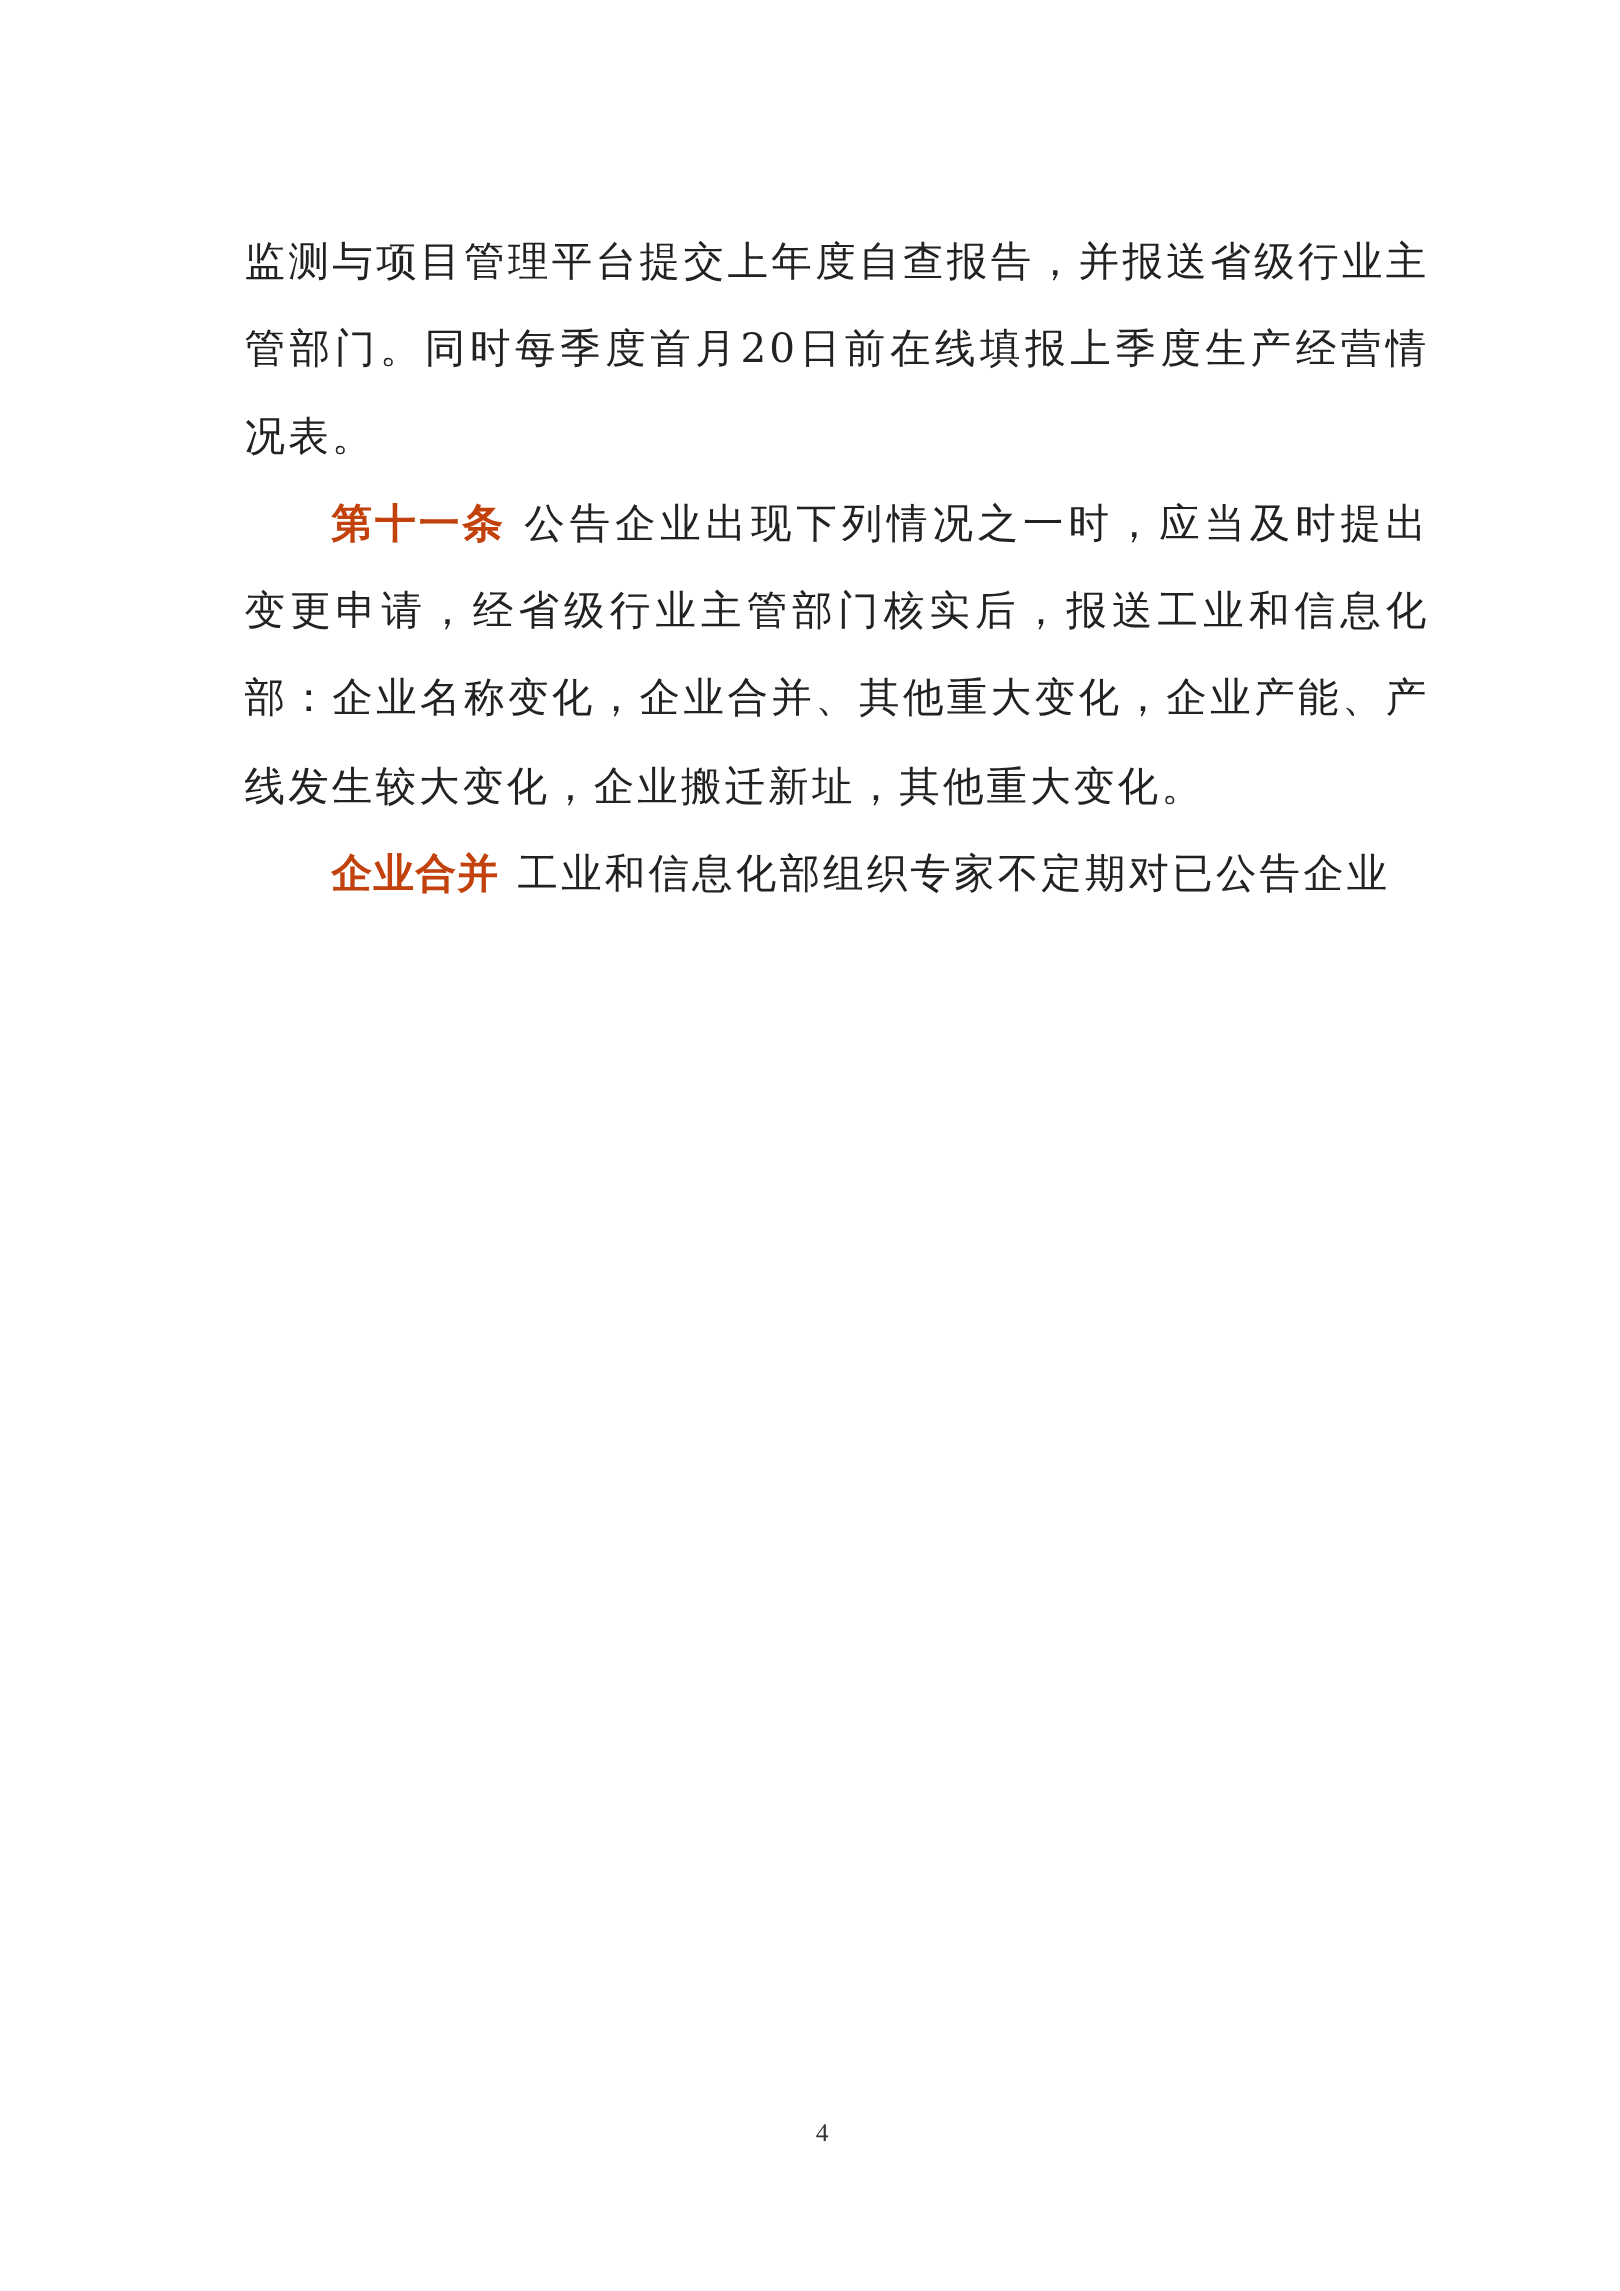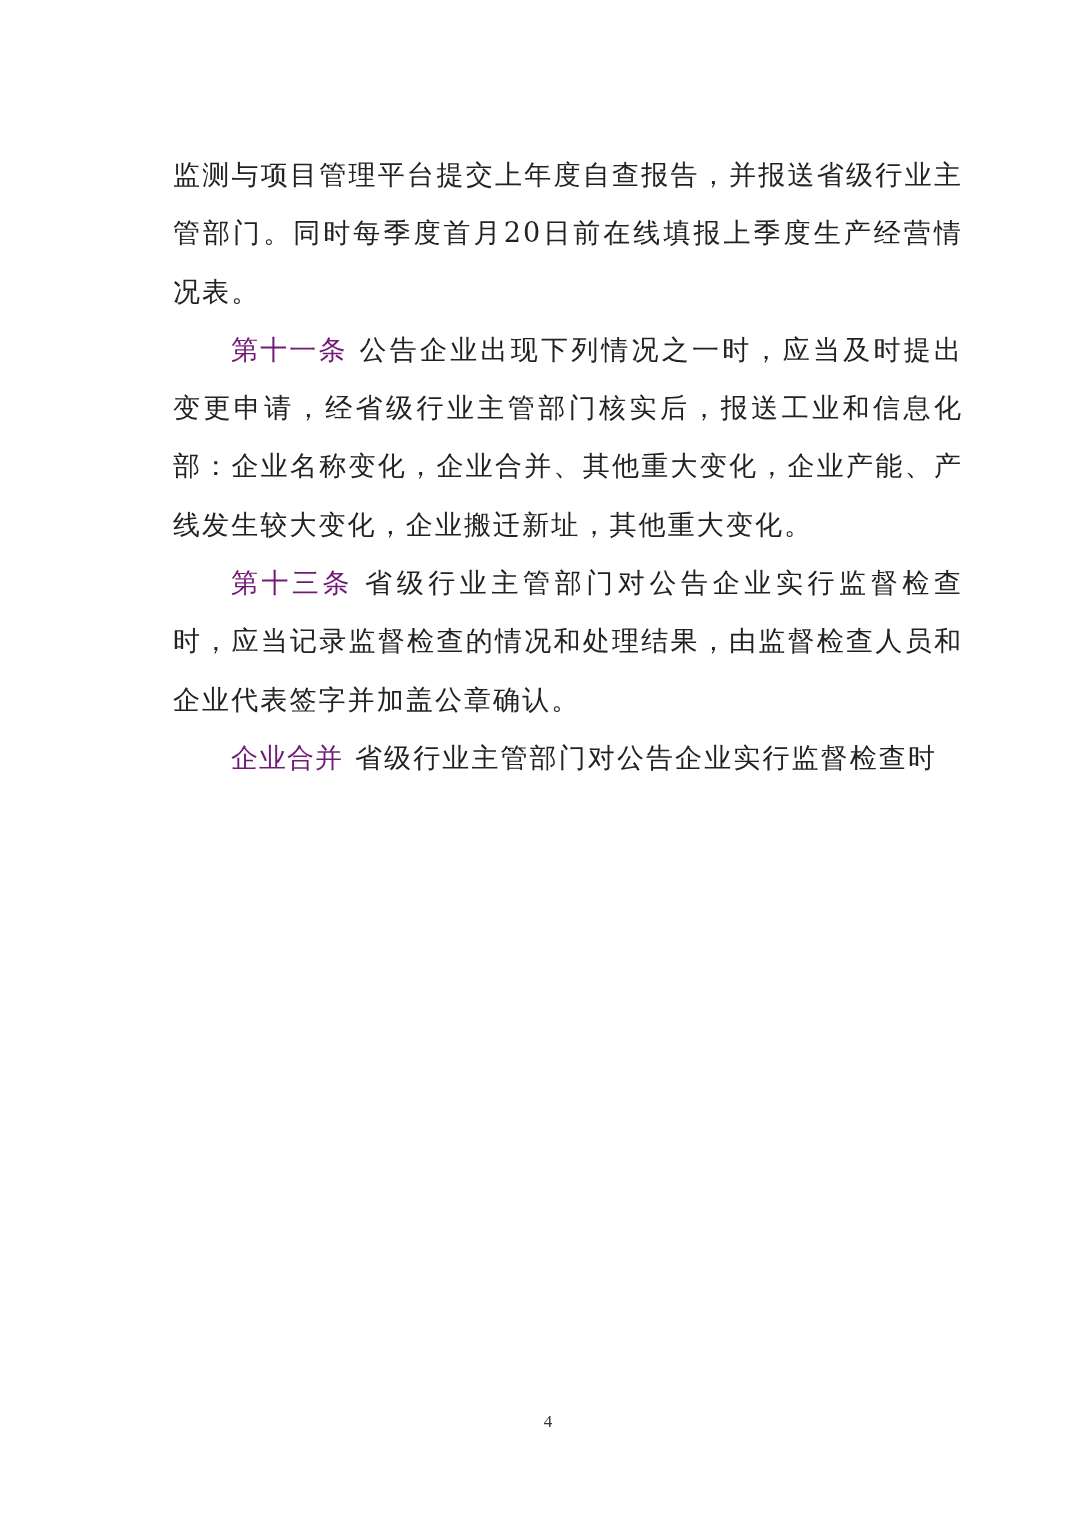--- a/index.html
+++ b/index.html
@@ -10,42 +10,42 @@
     body {
       width: 1080px;
       height: 1527px;
       position: relative;
       overflow: hidden;
       font-family: "DejaVu Serif", "Liberation Serif", serif;
       color: #222222;
     }
     .page {
       position: absolute;
-      left: 173px;
+      left: 163px;
       top: 146px;
       width: 790px;
     }
     .para {
       margin: 0;
       font-size: 27px;
       line-height: 58.3px;
       letter-spacing: 2.1px;
       text-align: justify;
       text-justify: inter-character;
       word-break: break-all;
     }
     .para.indent {
       text-indent: 58px;
     }
     .article-no {
       font-family: "DejaVu Sans", "Liberation Sans", sans-serif;
-      font-weight: normal;
+      font-weight: bold;
       letter-spacing: 1px;
       margin-right: 12px;
-      color: #701a75;
+      color: #c2410c;
     }
     .page-number {
       position: absolute;
       top: 1412px;
       left: 0;
       width: 1096px;
       text-align: center;
       font-family: "Liberation Serif", serif;
       font-size: 17px;
       color: #333333;
@@ -55,20 +55,17 @@
 <body>
 
 <div class="page">
   <p class="para">
     <span>监测与项目管理平台提交上年度自查报告，并报送省级行业主管部门。同时每季度首月20日前在线填报上季度生产经营情况表。</span>
   </p>
   <p class="para indent">
     <span class="article-no">第十一条</span><span>公告企业出现下列情况之一时，应当及时提出变更申请，经省级行业主管部门核实后，报送工业和信息化部：企业名称变化，企业合并、其他重大变化，企业产能、产线发生较大变化，企业搬迁新址，其他重大变化。</span>
   </p>
   <p class="para indent">
-    <span class="article-no">第十三条</span><span>省级行业主管部门对公告企业实行监督检查时，应当记录监督检查的情况和处理结果，由监督检查人员和企业代表签字并加盖公章确认。</span>
-  </p>
-  <p class="para indent">
-    <span class="article-no">企业合并</span><span>省级行业主管部门对公告企业实行监督检查时</span>
+    <span class="article-no">企业合并</span><span>工业和信息化部组织专家不定期对已公告企业</span>
   </p>
 </div>
 
 <div class="page-number">4</div>
 
 </body></html>

